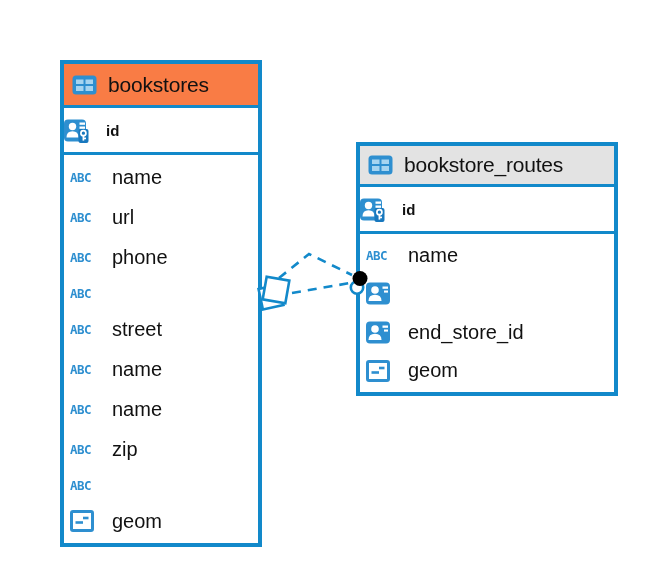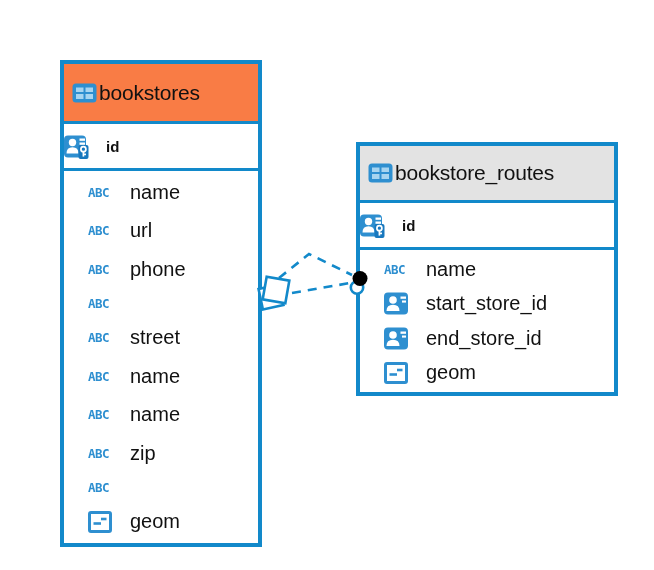--- a/index.html
+++ b/index.html
@@ -20,21 +20,22 @@
     display: flex;
     flex-direction: column;
     z-index: 1;
   }
   .t-left  { left: 60px;  top: 60px;  width: 202px; height: 487px; }
   .t-right { left: 356px; top: 142px; width: 262px; height: 254px; }
 
   .tbl-header {
     display: flex;
     align-items: center;
-    padding: 8px 8px;
+    gap: 9px;
+    padding: 0 8px;
     border-bottom: 3px solid var(--accent-blue, #1289CA);
     flex: 0 0 auto;
   }
   .t-left  .tbl-header { height: 41px; background: var(--header-orange, #F97C45); }
   .t-right .tbl-header { height: 38px; background: var(--header-gray, #E3E3E3); }
   .tbl-title { font-size: 21px; letter-spacing: -0.2px; white-space: nowrap; }
 
   .pk-row {
     display: flex;
     align-items: center;
@@ -45,21 +46,21 @@
     border-bottom: 3px solid var(--accent-blue, #1289CA);
     font-weight: bold;
     font-size: 15px;
   }
   .rows { flex: 1 1 auto; display: flex; flex-direction: column; padding: 2px 0; }
   .field-row {
     flex: 1 1 auto;
     display: flex;
     align-items: center;
     gap: 9px;
-    padding: 0 24px;
+    padding: 0 6px;
     font-size: 20px;
     white-space: nowrap;
   }
   .icon-wrap {
     width: 33px;
     flex: 0 0 33px;
     display: flex;
     align-items: center;
     justify-content: flex-start;
   }
@@ -259,21 +260,20 @@
       <div class="field-row">
         <span class="icon-wrap">
           <svg width="25" height="23" viewBox="0 0 25 23">
             <rect class="box-fill" x="0" y="0.5" width="24" height="22" rx="4"></rect>
             <circle class="white-fill" cx="9" cy="8" r="3.8"></circle>
             <path class="white-fill" d="M2.5 19 Q2.5 12.8 9 12.8 Q15.5 12.8 15.5 19 Z"></path>
             <rect class="white-fill" x="16.5" y="4.5" width="5.5" height="2.3"></rect>
             <rect class="white-fill" x="18" y="8.5" width="4" height="2.1"></rect>
           </svg>
         </span>
-        <span>start_store_id</span>
       </div>
       <div class="field-row">
         <span class="icon-wrap">
           <svg width="25" height="23" viewBox="0 0 25 23">
             <rect class="box-fill" x="0" y="0.5" width="24" height="22" rx="4"></rect>
             <circle class="white-fill" cx="9" cy="8" r="3.8"></circle>
             <path class="white-fill" d="M2.5 19 Q2.5 12.8 9 12.8 Q15.5 12.8 15.5 19 Z"></path>
             <rect class="white-fill" x="16.5" y="4.5" width="5.5" height="2.3"></rect>
             <rect class="white-fill" x="18" y="8.5" width="4" height="2.1"></rect>
           </svg>

